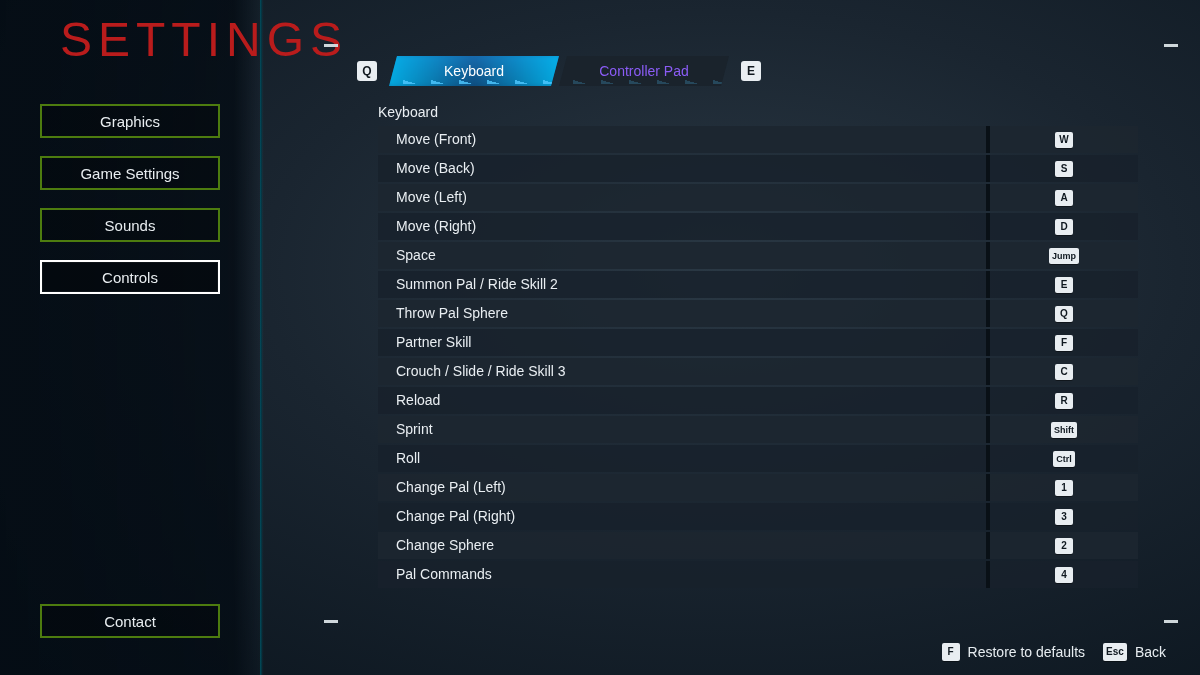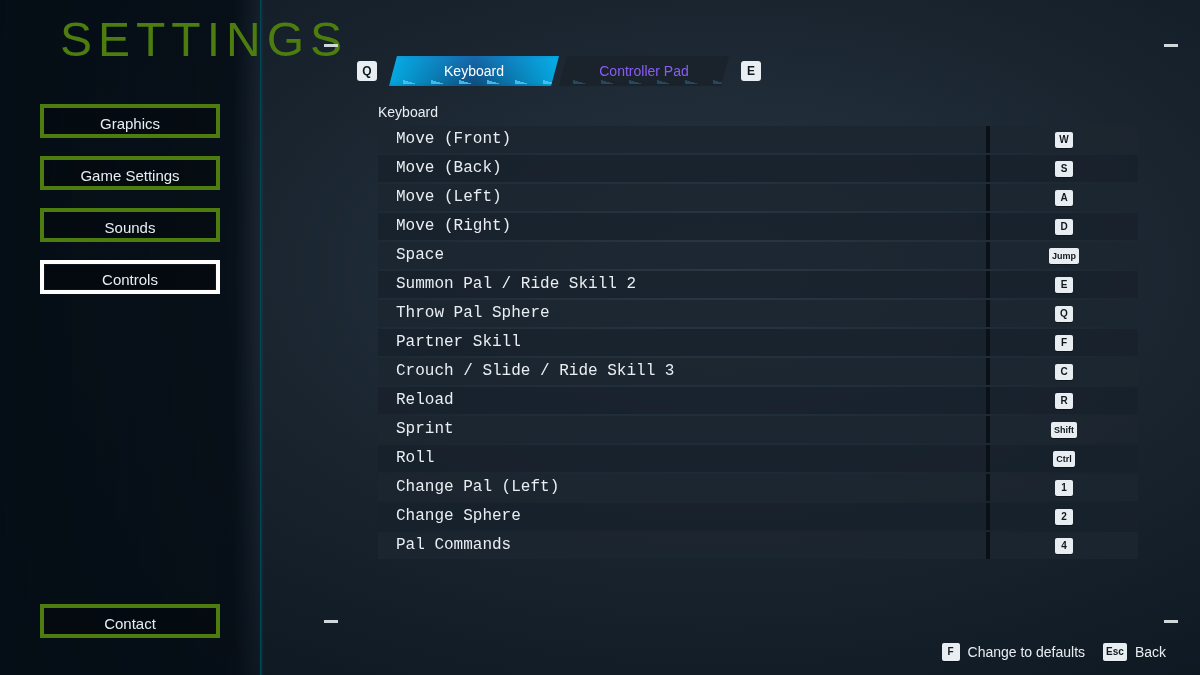--- a/index.html
+++ b/index.html
@@ -21,32 +21,32 @@
     position: absolute;
     left: 260px; top:0; width: 4px; height: 675px;
     background: linear-gradient(90deg, rgba(0,230,255,0.25), rgba(0,230,255,0.02) 70%, transparent);
   }
   .title {
     position: absolute;
     left: 60px; top: 12px;
     font-size: 48px;
     font-weight: 300;
     letter-spacing: 6px;
-    color: #4d7c0f;
+    color: #b91c1c;
   }
   .side-menu {
     position: absolute;
     left: 40px; top: 104px;
     width: 180px;
   }
   .side-item {
     height: 34px;
     line-height: 32px;
     text-align: center;
-    border: 4px solid #4d7c0f;
+    border: 2px solid #4d7c0f;
     margin-bottom: 18px;
     background: rgba(0,0,0,0.25);
     font-size: 15px;
     color: #e8edf0;
     cursor: pointer;
   }
   .side-item.selected {
     border-color: #ffffff;
     background: rgba(0,0,0,0.35);
     box-shadow: 0 0 0 1px rgba(255,255,255,0.05) inset;
@@ -112,24 +112,23 @@
   }
   .bind-row {
     display:flex; height:27px; margin-bottom:2px;
     background: rgba(23,33,43,0.85);
   }
   .bind-row:nth-child(odd){ background: rgba(28,38,48,0.92); }
   .bind-label {
     flex: 0 0 612px;
     padding-left:18px;
     line-height:27px;
-    font-size:16px; color:#e9eef2;
+    font-size:14px; color:#e9eef2;
     cursor:pointer;
     border-right: 4px solid rgba(8,14,20,0.9);
-    font-family: Liberation Mono, monospace;
   }
   .bind-key-cell {
     flex:1; display:flex; align-items:center; justify-content:center;
     cursor:pointer;
   }
   .keycap {
     min-width:18px; height:16px; padding:0 3px;
     line-height:16px; text-align:center;
     background:#e8edf1; color:#0f1820;
     font-size:10px; font-weight:700;
@@ -257,35 +256,41 @@
         <span class="keycap small">Ctrl</span>
       </div>
     </div>
     <div class="bind-row">
       <div class="bind-label">Change Pal (Left)</div>
       <div class="bind-key-cell">
         <span class="keycap">1</span>
       </div>
     </div>
     <div class="bind-row">
+      <div class="bind-label">Change Pal (Right)</div>
+      <div class="bind-key-cell">
+        <span class="keycap">3</span>
+      </div>
+    </div>
+    <div class="bind-row">
       <div class="bind-label">Change Sphere</div>
       <div class="bind-key-cell">
         <span class="keycap">2</span>
       </div>
     </div>
     <div class="bind-row">
       <div class="bind-label">Pal Commands</div>
       <div class="bind-key-cell">
         <span class="keycap">4</span>
       </div>
     </div>
   </div>
 
 <div class="footer">
   <div class="footer-item">
     <span class="keycap">F</span>
-    <span>Change to defaults</span>
+    <span>Restore to defaults</span>
   </div>
   <div class="footer-item">
     <span class="keycap small">Esc</span>
     <span>Back</span>
   </div>
 </div>
 
 </body></html>

